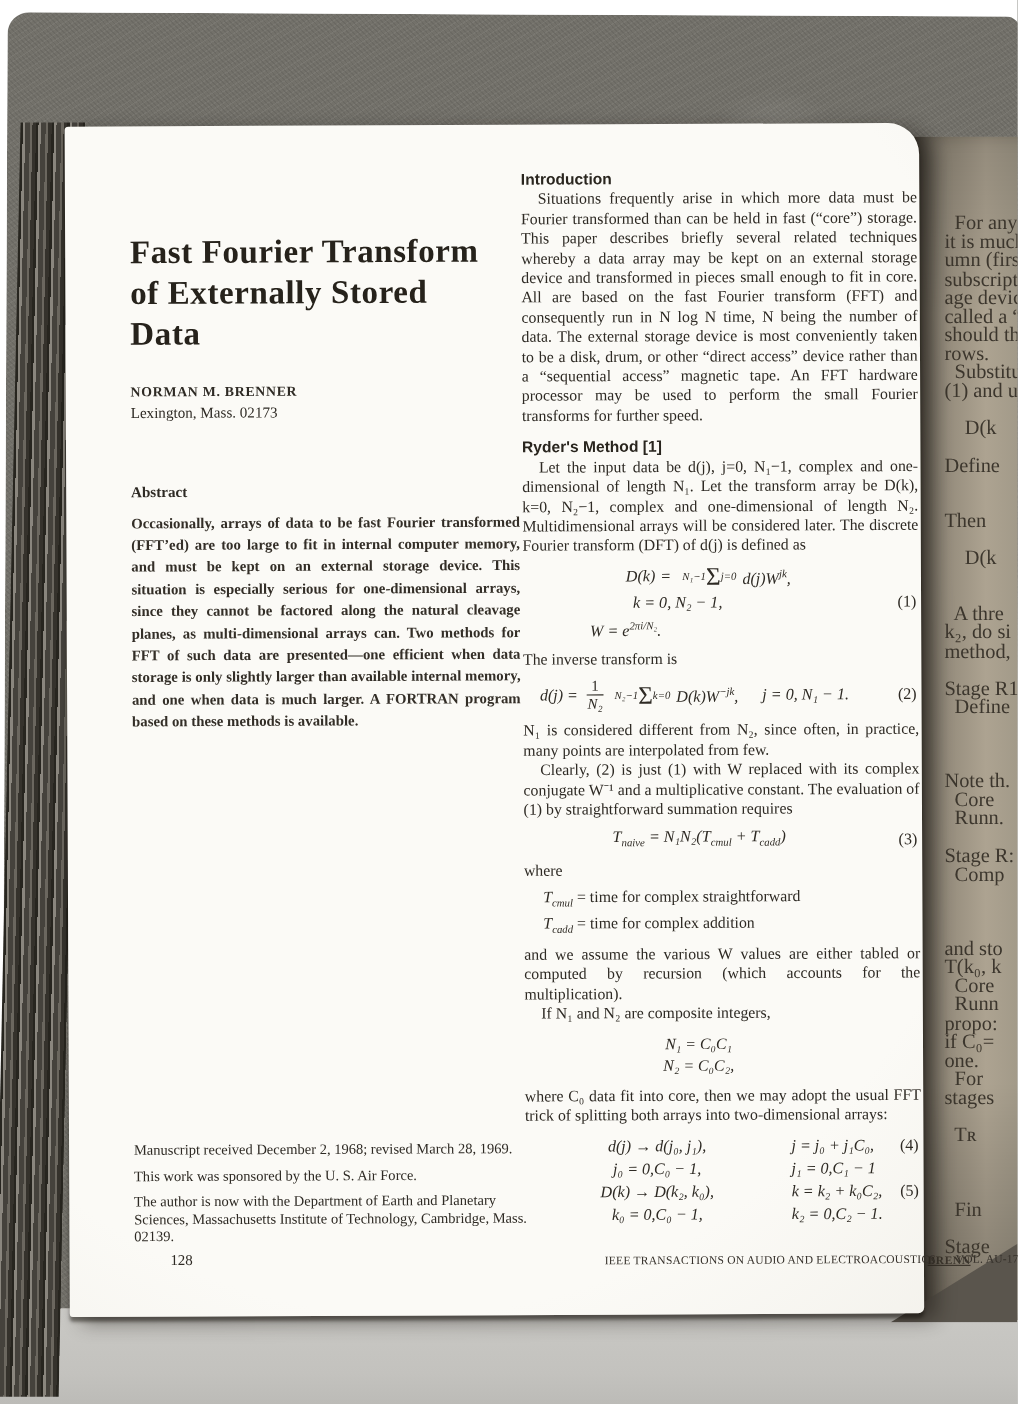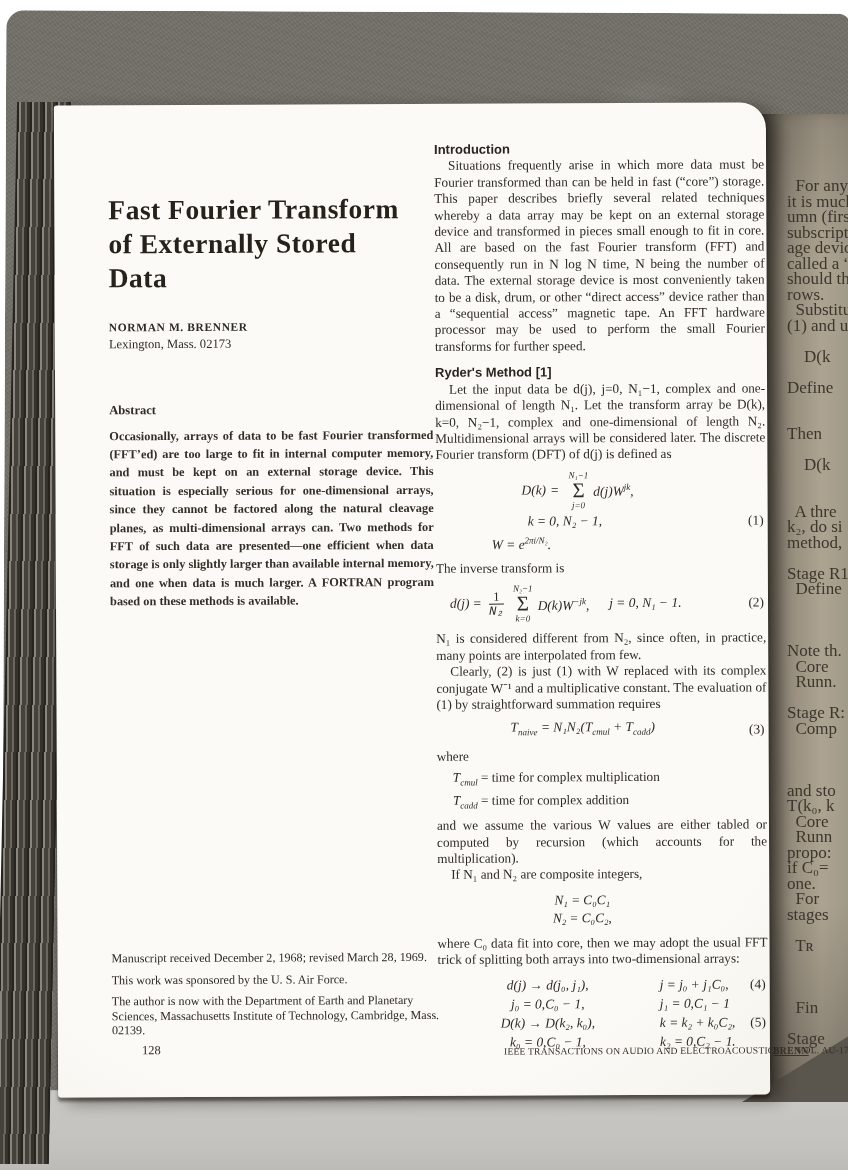--- a/index.html
+++ b/index.html
@@ -73,26 +73,26 @@
   .heading-sans{font-family:"Liberation Sans", sans-serif;font-size:13px;font-weight:bold;
                 margin:0 0 7px 0;color:#29251e;}
   .mt{margin-top:10px!important;}
   .indent{text-indent:14px;}
 
   
   .math{font-style:italic;}
   .eq{position:relative;margin:7px 0;font-size:13.4px;}
   .eqnum{position:absolute;right:2px;font-style:normal;}
   .eqrow{display:flex;align-items:center;}
-  .sum{display:inline-flex;flex-direction:column;align-items:center;margin:0 5px;}
+  .sum{display:inline-flex;flex-direction:row;align-items:center;margin:0 5px;}
   .sum .lim{font-size:9px;line-height:10px;font-style:italic;}
   .sum .sig{font-size:21px;line-height:20px;font-style:normal;}
   .frac{display:inline-flex;flex-direction:column;align-items:center;margin:0 4px;font-size:12.5px;}
   .frac .fnum{border-bottom:1px solid #2e2a24;padding:0 4px;line-height:14px;font-style:normal;}
-  .frac .fden{line-height:14px;font-family:Liberation Mono, monospace;}
+  .frac .fden{line-height:14px;}
   sub,sup{font-size:9px;font-style:italic;}
   .defs{margin:4px 0 4px 16px;line-height:17px;}
   .eq-center{text-align:center;margin:8px 40px 8px 0;line-height:18px;}
   .eq45 .grid{display:grid;grid-template-columns:172px auto;column-gap:26px;line-height:19px;}
   .eq45 .ra{text-align:center;}
 
   
   .footer-journal{position:absolute;left:446px;top:942px;width:300px;white-space:nowrap;
                   font-size:9.6px;letter-spacing:.2px;color:#35302a;}
   .footer-journal .piece{margin-right:14px;}
@@ -247,21 +247,21 @@
 
       <div class="eq">
         <div class="eqrow" style="margin-left:74px;">
           <span class="math"><span>T</span><sub>naive</sub><span> = N₁N₂(T</span><sub>cmul</sub><span> + T</span><sub>cadd</sub><span>)</span></span>
           <span class="eqnum">(3)</span>
         </div>
       </div>
 
       <p>where</p>
       <div class="defs">
-        <div class="math"><span>T</span><sub>cmul</sub><span style="font-style:normal;"> </span><span style="font-style:normal;">= time for complex multiplication</span></div>
+        <div class="math"><span>T</span><sub>cmul</sub><span style="font-style:normal;"> </span><span style="font-style:normal;">= time for complex straightforward</span></div>
         <div class="math"><span>T</span><sub>cadd</sub><span style="font-style:normal;"> </span><span style="font-style:normal;margin-top:28px;">= time for complex addition</span></div>
       </div>
 
       <p>and we assume the various W values are either tabled or computed by recursion (which accounts for the multiplication).</p>
       <p class="indent">If N₁ and N₂ are composite integers,</p>
 
       <div class="eq-center math">
         <div>N₁ = C₀C₁</div>
         <div>N₂ = C₀C₂,</div>
       </div>

